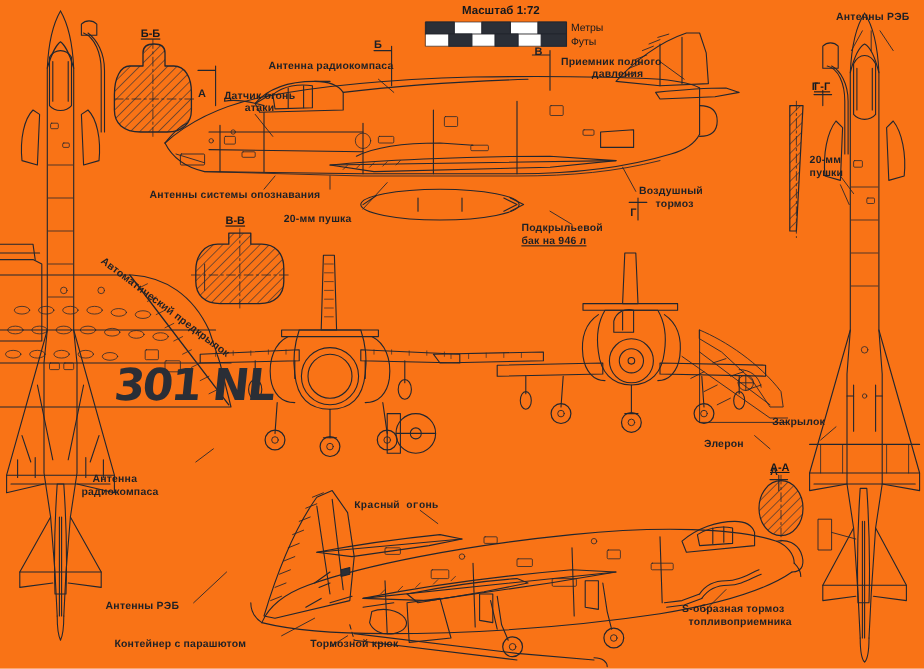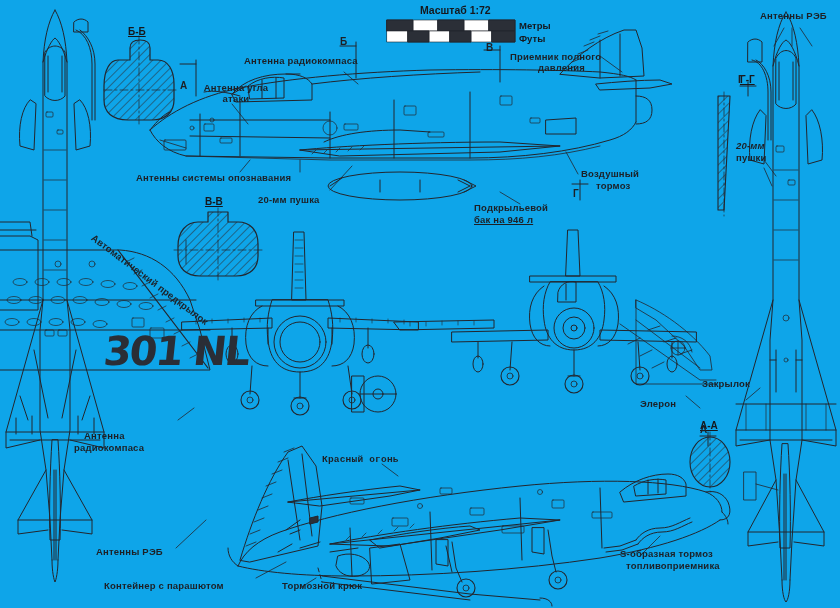--- a/index.html
+++ b/index.html
@@ -3,21 +3,21 @@
 <meta charset="utf-8">
 <style>
   html,body{margin:0;padding:0;background:#ffffff;}
   body{
     font-family:"Liberation Sans", sans-serif;
     color:#23262e;
   }
   #sheet{
     position:relative;
     width:840px;height:608px;
-    background:#0ea5e9;
+    background:#f97316;
     overflow:hidden;
   }
   #artwork{position:absolute;left:0;top:0;width:840px;height:608px;}
   .lbl{
     position:absolute;
     font-size:9.5px;
     line-height:11px;
     letter-spacing:.2px;
     color:#1d2026;
     white-space:nowrap;
@@ -39,21 +39,21 @@
   }
   .scaletitle{
     position:absolute;
     font-size:10.5px;
     font-weight:bold;
     color:#15181d;
   }
   .scaleunit{
     position:absolute;
     font-size:9.5px;
-    font-weight:bold;
+    font-weight:normal;
     color:#15181d;
   }
   .marking{
     position:absolute;
     font-family:"DejaVu Sans", sans-serif;
     font-weight:bold;
     font-size:40px;
     letter-spacing:-2px;
     color:#2a2e36;
     transform:skewX(-6deg);
@@ -563,29 +563,29 @@
 
   <div class="secmark" style="left:180px;top:80px;">А</div>
   <div class="secmark" style="left:340px;top:36px;">Б</div>
   <div class="secmark" style="left:486px;top:42px;">В</div>
   <div class="secmark" style="left:738px;top:74px;">Г</div>
   <div class="secmark" style="left:573px;top:188px;">Г</div>
   <div class="secmark" style="left:700px;top:424px;">А</div>
 
   <div class="lbl" style="left:244px;top:55px;">Антенна радиокомпаса</div>
 
-  <div class="lbl ctr" style="left:200px;top:82px;width:72px;">Антенна угла</div>
+  <div class="lbl ctr" style="left:200px;top:82px;width:72px;">Датчик огонь</div>
   <div class="lbl ctr" style="left:200px;top:93px;width:72px;">атаки</div>
 
   <div class="lbl" style="left:510px;top:51px;">Приемник полного</div>
   <div class="lbl" style="left:538px;top:62px;">давления</div>
 
   <div class="lbl" style="left:760px;top:10px;">Антенны РЭБ</div>
 
-  <div class="lbl" style="left:736px;top:140px;font-style:italic;">20-мм</div>
+  <div class="lbl" style="left:736px;top:140px;">20-мм</div>
   <div class="lbl" style="left:736px;top:152px;">пушки</div>
 
   <div class="lbl" style="left:136px;top:172px;">Антенны системы опознавания</div>
 
   <div class="lbl" style="left:258px;top:194px;">20-мм пушка</div>
 
   <div class="lbl" style="left:581px;top:168px;">Воздушный</div>
   <div class="lbl" style="left:596px;top:180px;">тормоз</div>
 
   <div class="lbl" style="left:474px;top:202px;">Подкрыльевой</div>

